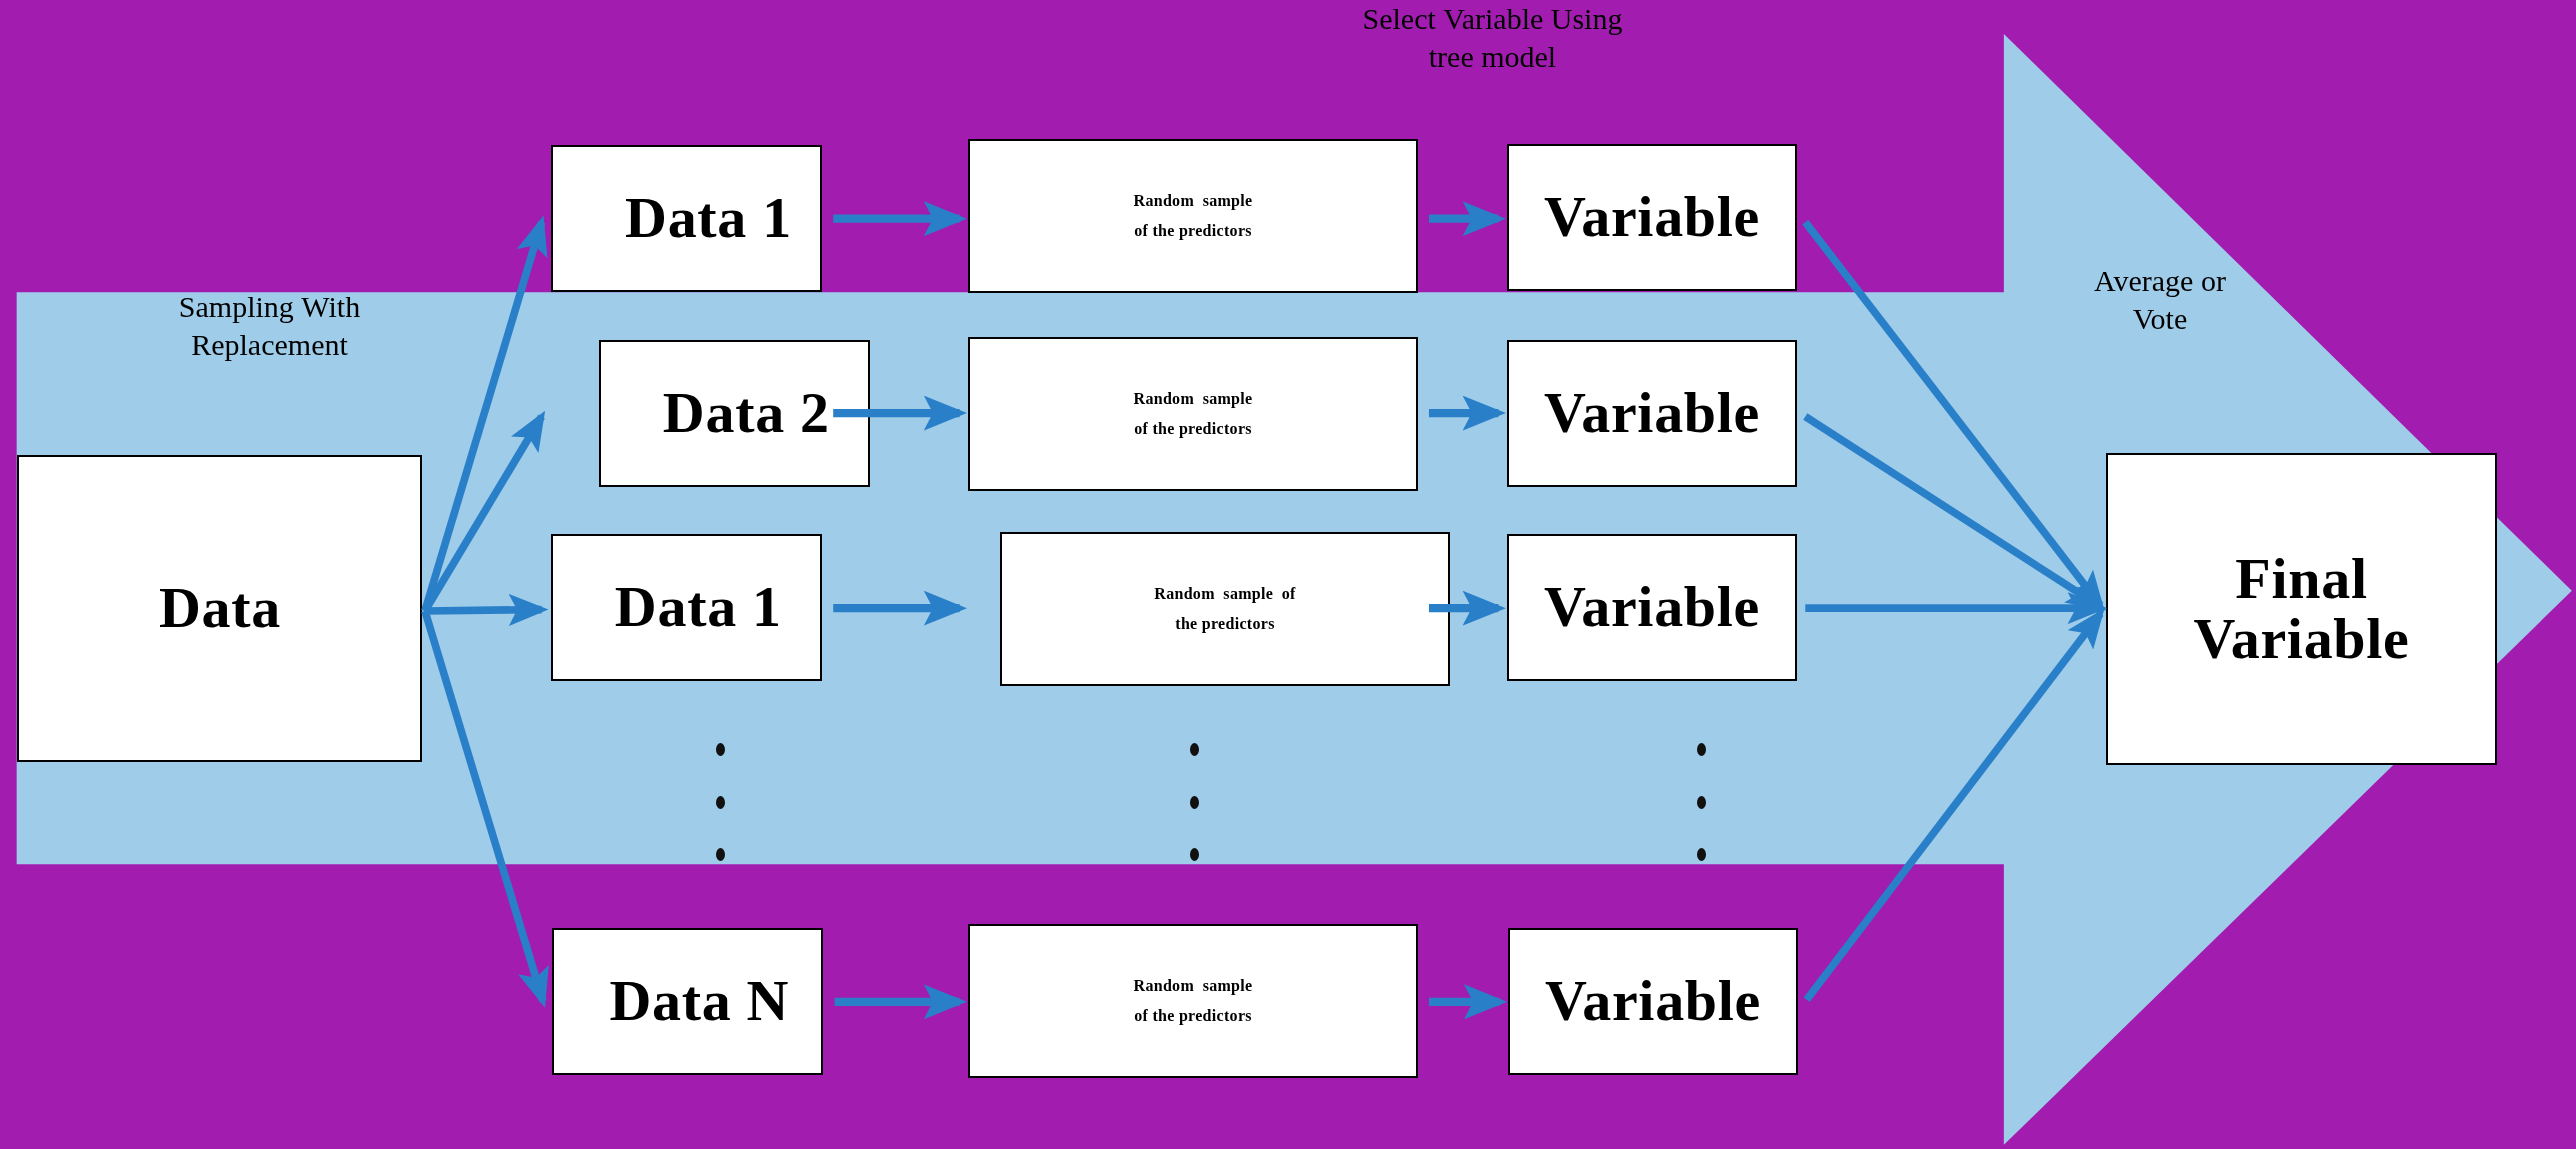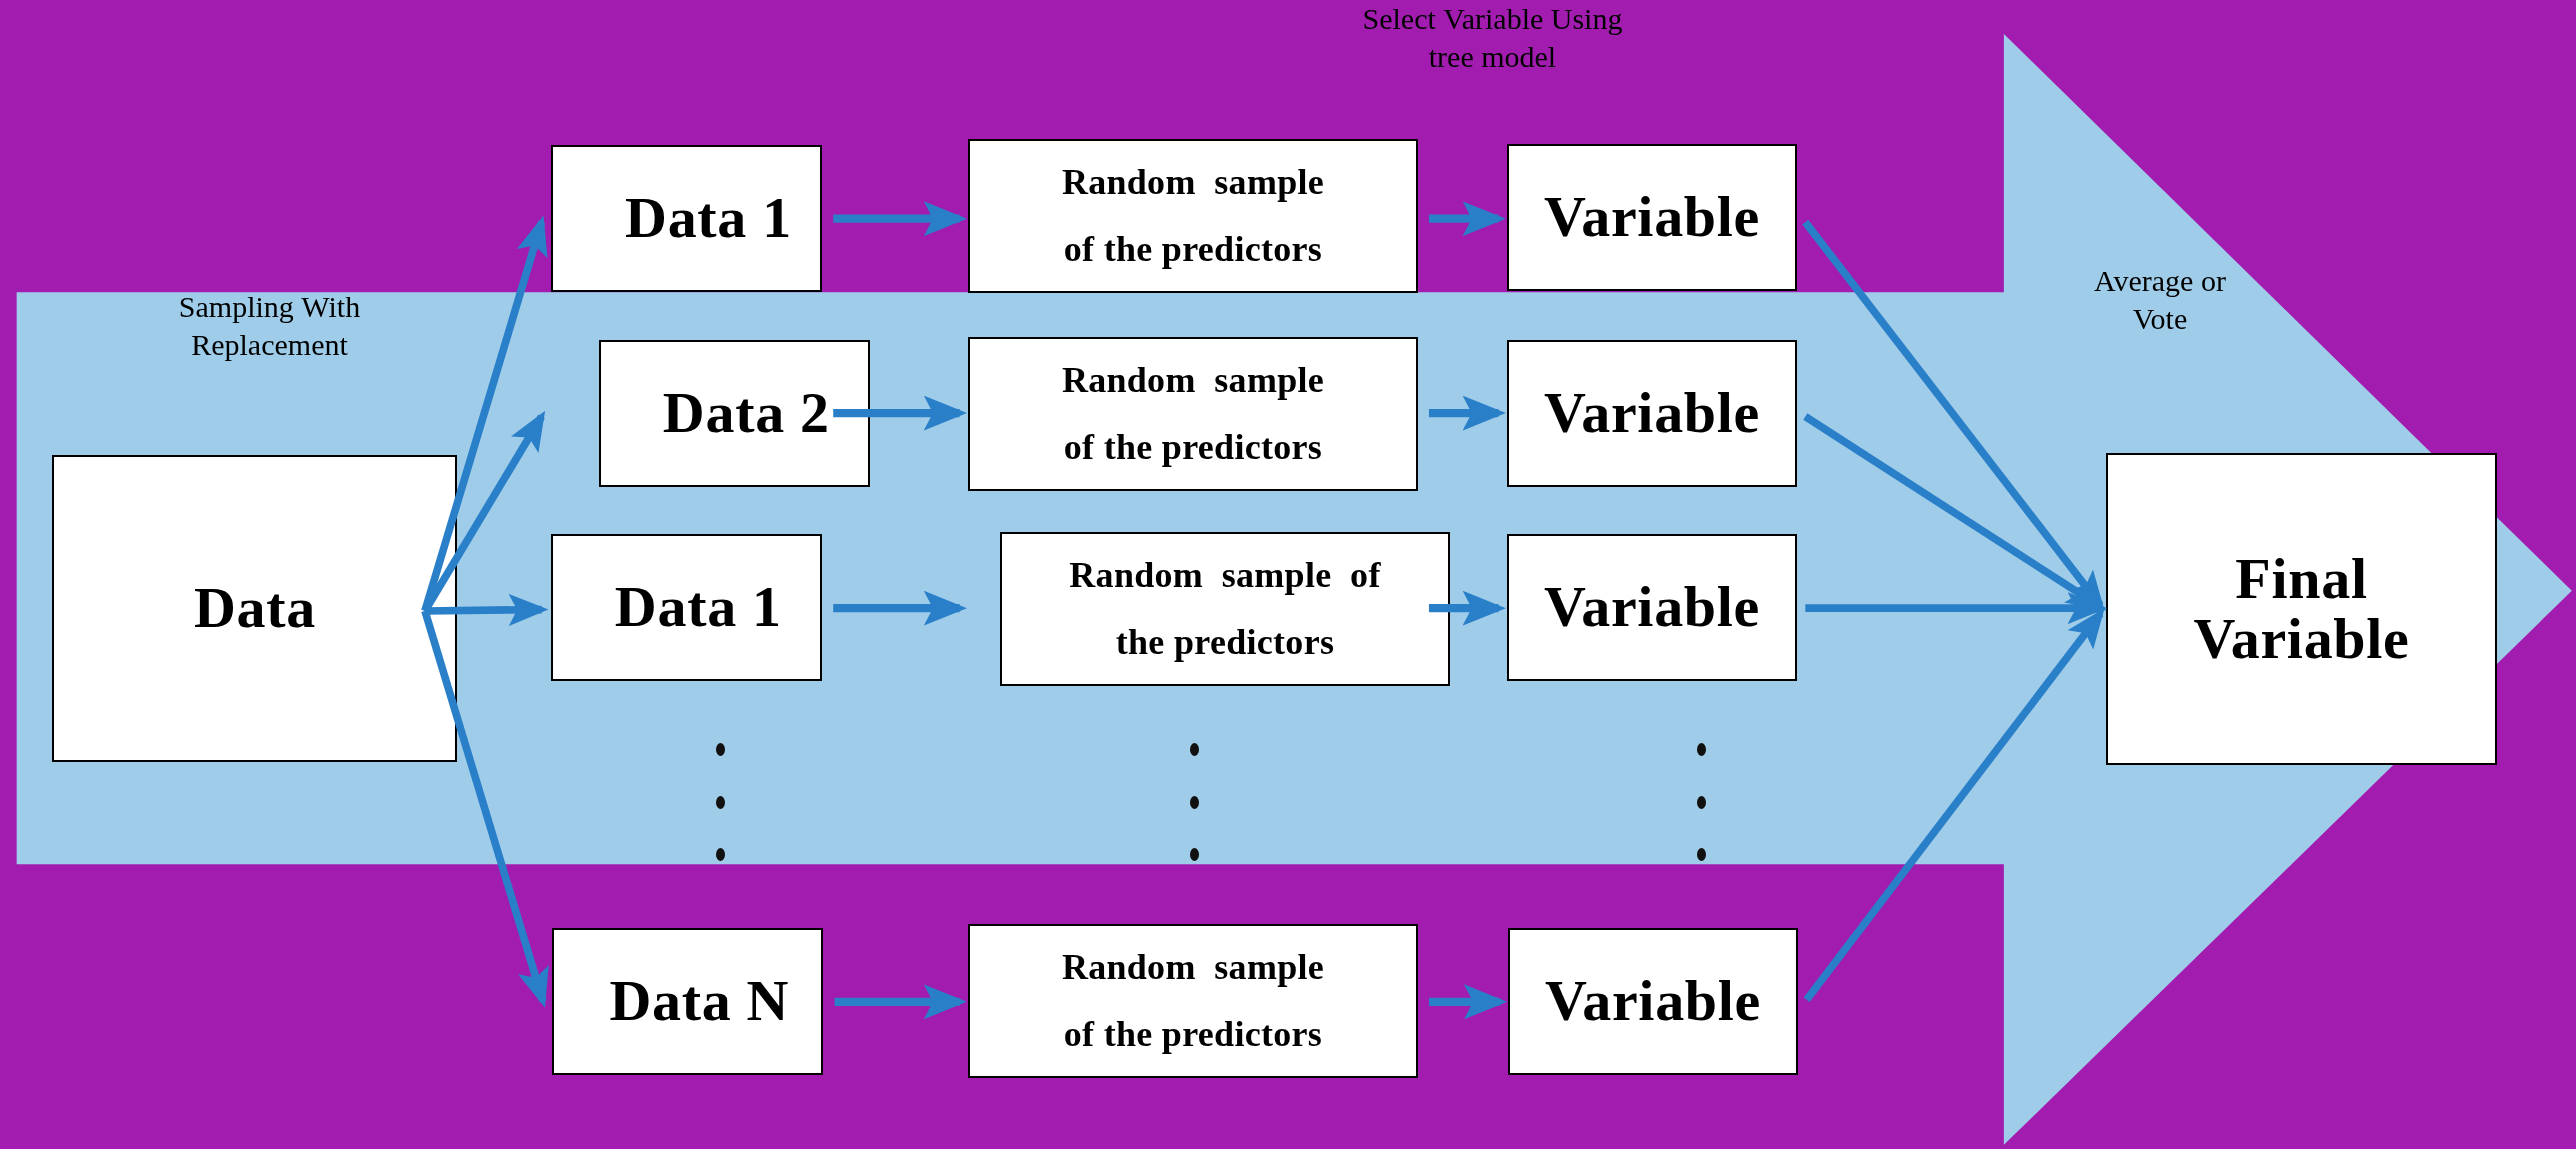--- a/index.html
+++ b/index.html
@@ -26,21 +26,21 @@
     color:#000000;
   }
   .node .txt{display:block;width:100%;}
 
   
   .big{font-weight:bold;font-size:58px;line-height:1.04;letter-spacing:0.7px;}
   .big-left{justify-content:flex-start;padding-left:23.6px;}
   .big-center{justify-content:center;}
 
   
-  .small-bold{font-weight:bold;font-size:36px;line-height:1.85;letter-spacing:0.3px;}
+  .small-bold{font-weight:bold;font-size:16px;line-height:1.85;letter-spacing:0.3px;}
 
   
   .caption{
     position:absolute;
     font-family:"Liberation Serif", serif;
     font-weight:normal;
     color:#000000;
     font-size:30px;
     line-height:1.28;
     white-space:pre-line;
@@ -70,21 +70,21 @@
 
     <polygon points="24,421 2886,421 2886,49 3704,851 2886,1649 2886,1245 24,1245" fill="#9fcde9"></polygon>
   </svg>
 
   <div class="caption caption-center" style="left:1298px;top:0px;width:389px;">Select&nbsp;Variable&nbsp;Using<br>tree&nbsp;model</div>
 
   <div class="caption caption-center" style="left:110px;top:288px;width:319px;">Sampling&nbsp;With<br>Replacement</div>
 
   <div class="caption caption-left" style="left:2021px;top:262px;width:278px;">Average&nbsp;or<br>Vote</div>
 
-  <div class="node big big-center" style="left:17.4px;top:455px;width:405px;height:307px;margin-left:35px;">
+  <div class="node big big-center" style="left:17.4px;top:455px;width:405px;height:307px;">
     <span class="txt">Data</span>
   </div>
 
   <div class="node big big-left" style="left:551px;top:145px;width:271px;height:147px;padding-left:44px;">
     <span class="txt">Data 1</span>
   </div>
   <div class="node small-bold" style="left:968px;top:139px;width:450px;height:154px;">
     <span class="txt">Random&nbsp;&nbsp;sample<br>of&nbsp;the&nbsp;predictors</span>
   </div>
   <div class="node big big-center" style="left:1507px;top:144px;width:290px;height:147px;">

